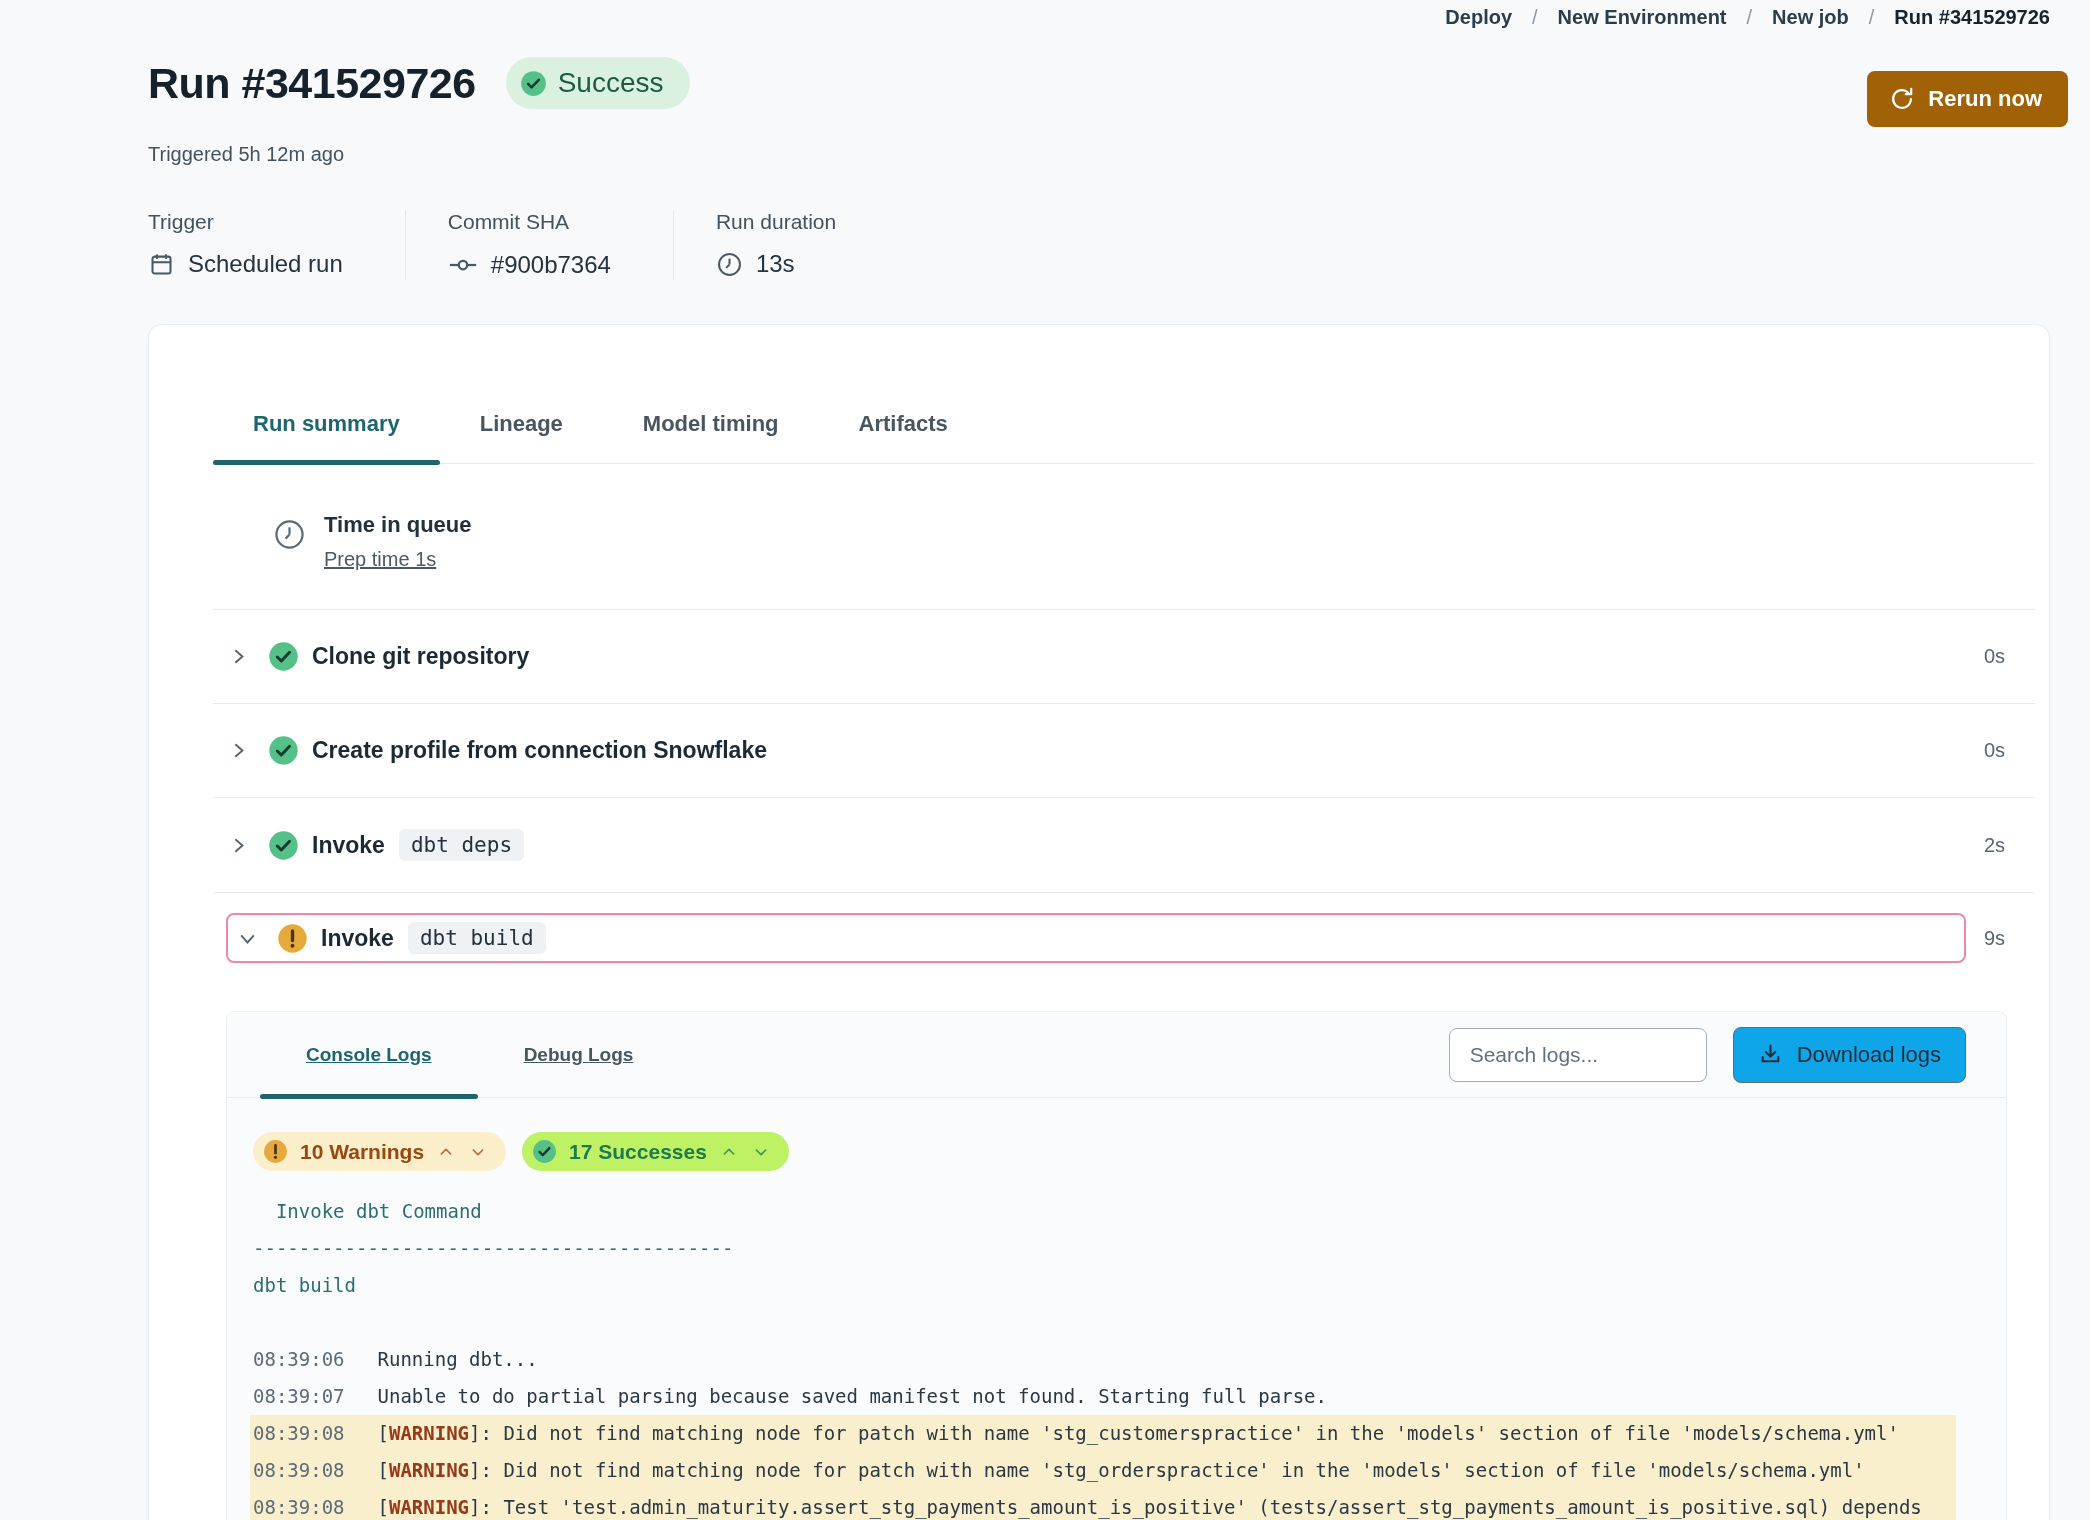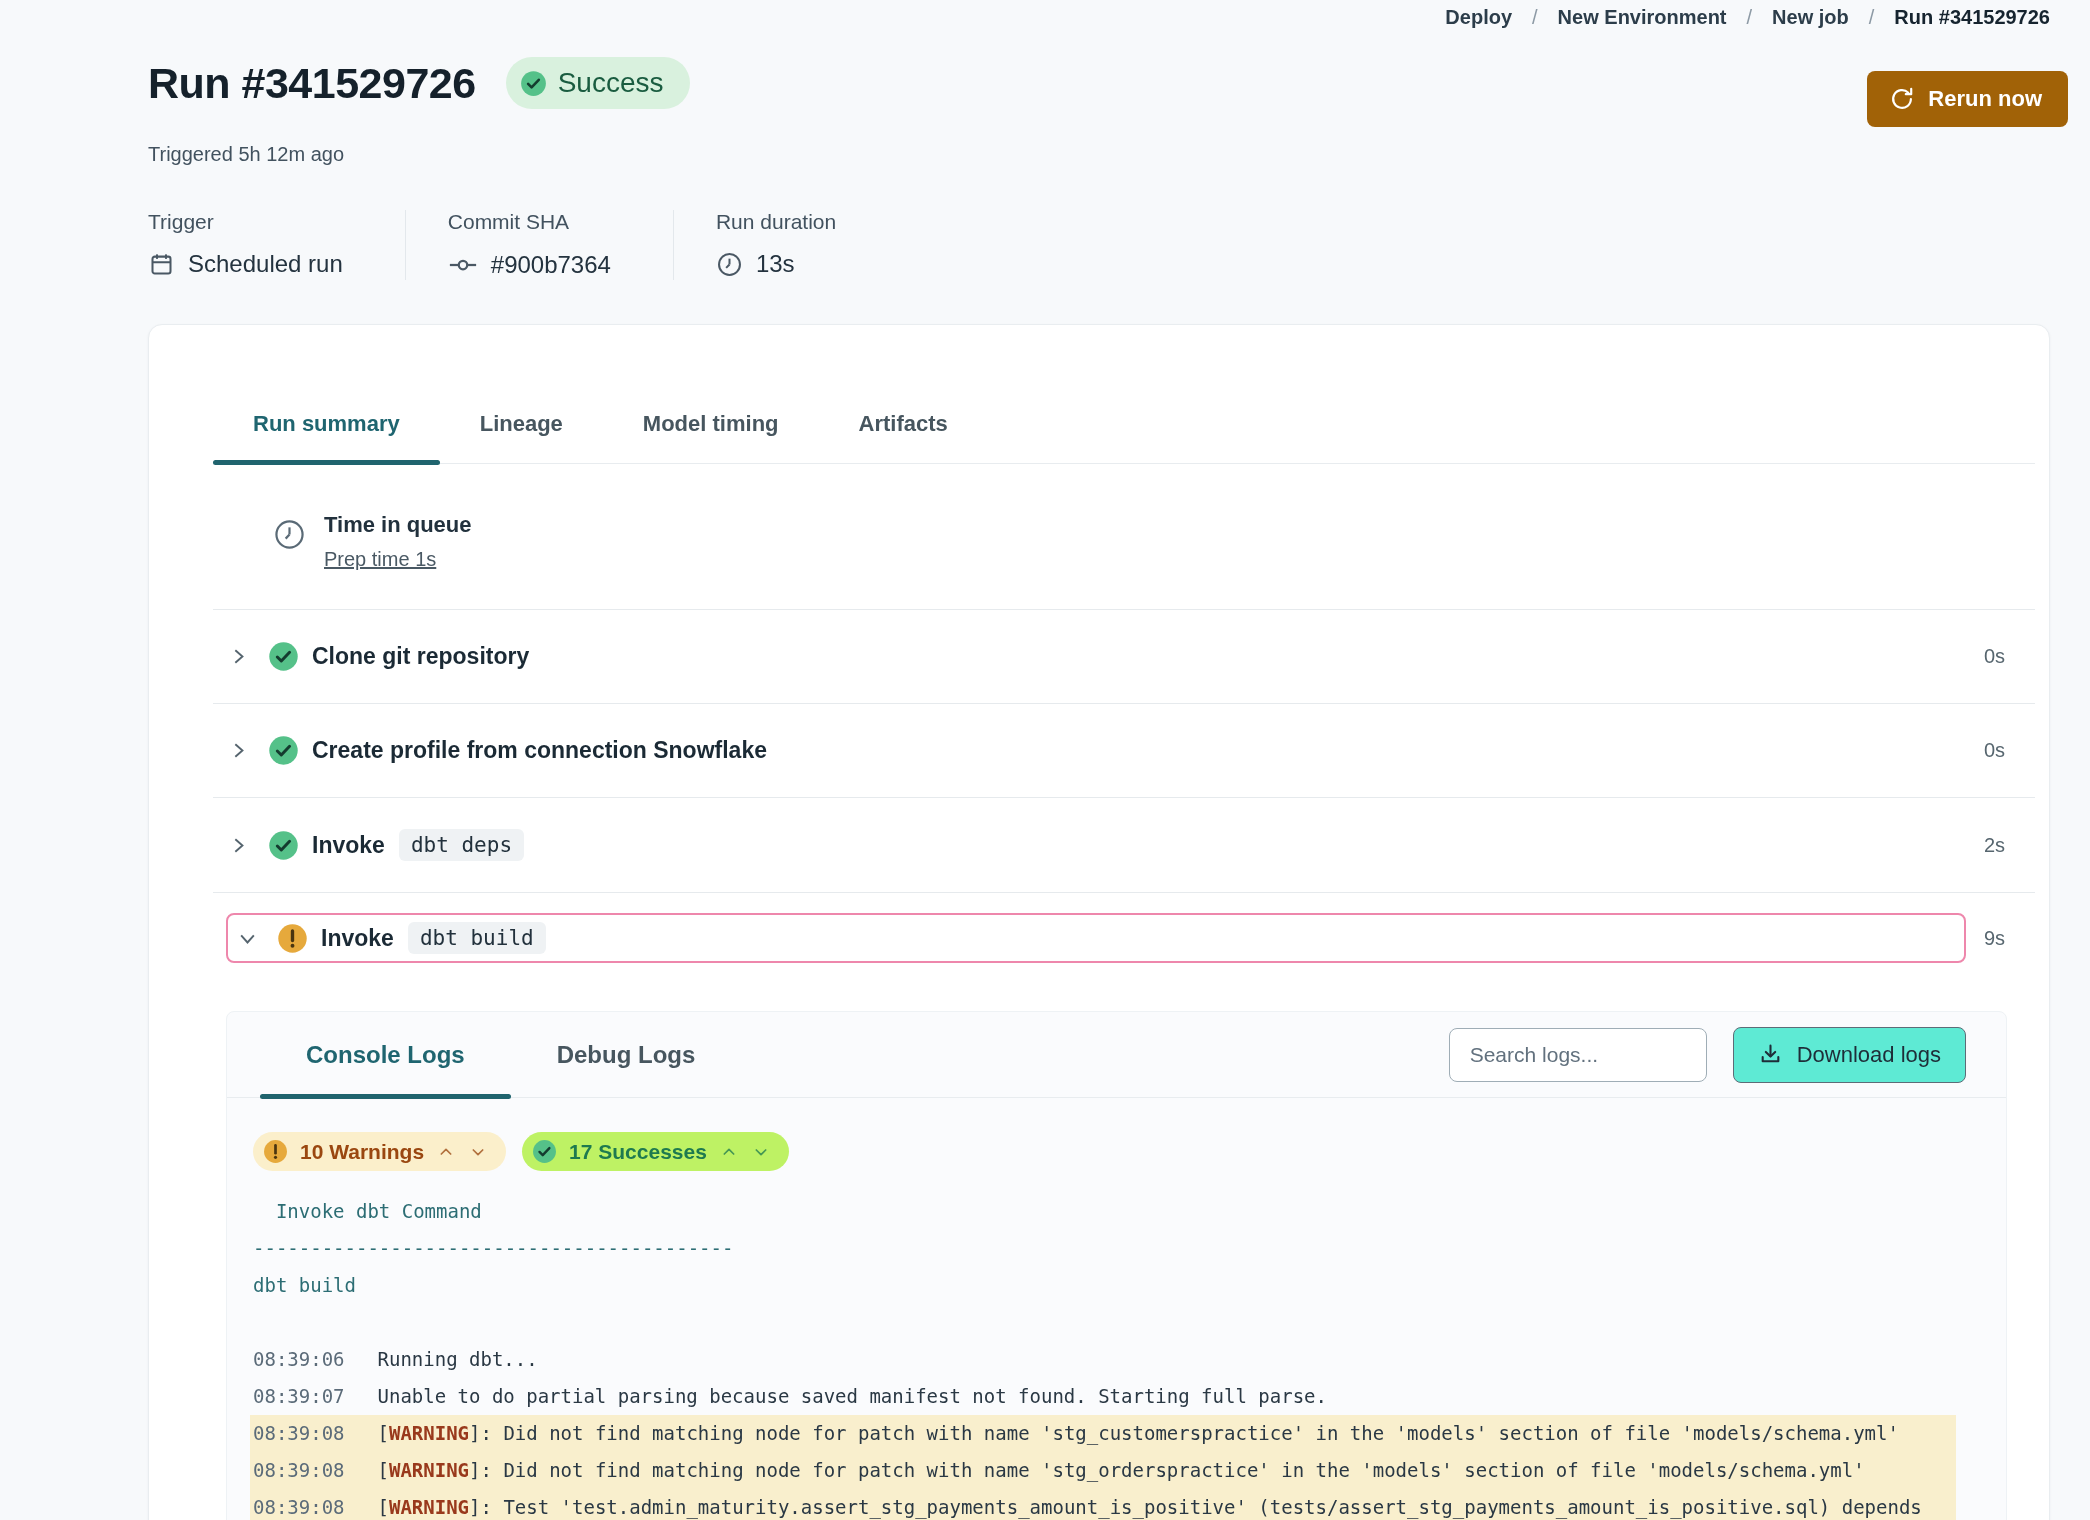--- a/index.html
+++ b/index.html
@@ -47,29 +47,29 @@
   .chev { color:#55646e; display:inline-flex; margin-right:20px; }
   .status-ic { display:inline-flex; margin-right:13px; }
   .step-title { font-size:23px; font-weight:700; color:#1b2a35; }
   .step-code { font-family:"DejaVu Sans Mono", monospace; font-size:21px; color:#22313c; background:#eff2f4; border-radius:6px; padding:4px 12px; margin-left:14px; }
   .step-duration { font-size:20px; color:#57666f; margin-left:18px; }
   .step-row.expanded { border-bottom:none; padding:20px 30px 0 13px; cursor:default; }
   .step-row.expanded .step-main { border:2px solid #ee87ac; border-radius:8px; padding:7px 16px 7px 10px; }
   
   .console-panel { margin:48px 28px 0 13px; background:#fafbfd; border:1px solid #eef2f5; border-radius:8px; height:900px; }
   .panel-head { display:flex; align-items:center; border-bottom:1px solid #e8ecef; padding:0 40px 0 33px; height:86px; }
-  .logtab { background:none; border:none; font-family:inherit; font-size:24px; font-weight:600; color:#47565f;
-    height:100%; padding:0 46px; position:relative; cursor:pointer; }
+  .logtab { background:none; border:none; font-family:inherit; font-size:19px; font-weight:600; color:#47565f;
+    height:100%; padding:0 46px; position:relative; cursor:pointer;text-decoration:underline; }
   .logtab.active { color:#1f6570; }
   .logtab.active::after { content:""; position:absolute; left:0; right:0; bottom:-2px; height:5px; background:#20646e; border-radius:3px; }
   .search-input { margin-left:auto; width:258px; height:54px; border:1px solid #9fadb6; border-radius:8px;
     background:#ffffff; font-family:inherit; font-size:21px; color:#2b3a46; padding:0 20px; }
   .search-input::placeholder { color:#62717e; }
   .download-btn { margin-left:26px; display:inline-flex; align-items:center; gap:14px; height:56px;
-    background:#5eead4; border:1px solid #5d6c77; border-radius:8px; padding:0 24px;
+    background:#0ea5e9; border:1px solid #5d6c77; border-radius:8px; padding:0 24px;
     font-family:inherit; font-size:22px; color:#1e2d38; cursor:pointer; }
   .badges-row { display:flex; gap:16px; padding:34px 0 0 26px; }
   .badge { display:inline-flex; align-items:center; gap:12px; border-radius:22px; padding:7px 18px 7px 10px; font-size:21px; font-weight:700; }
   .badge .bchev { background:none; border:none; display:inline-flex; cursor:pointer; padding:2px; color:inherit; opacity:.75; }
   .badge.warn { background:#fbefcb; color:#9a4710; }
   .badge.succ { background:#bef264; color:#1e7a4f; }
   
   .logs { padding:22px 50px 30px 23px; font-family:"DejaVu Sans Mono", monospace; font-size:19px; line-height:37px; color:#2a3844; }
   .log-line { white-space:pre-wrap; padding:0 3px; }
   .log-line .ts { color:#5b6b79; margin-right:33px; }

